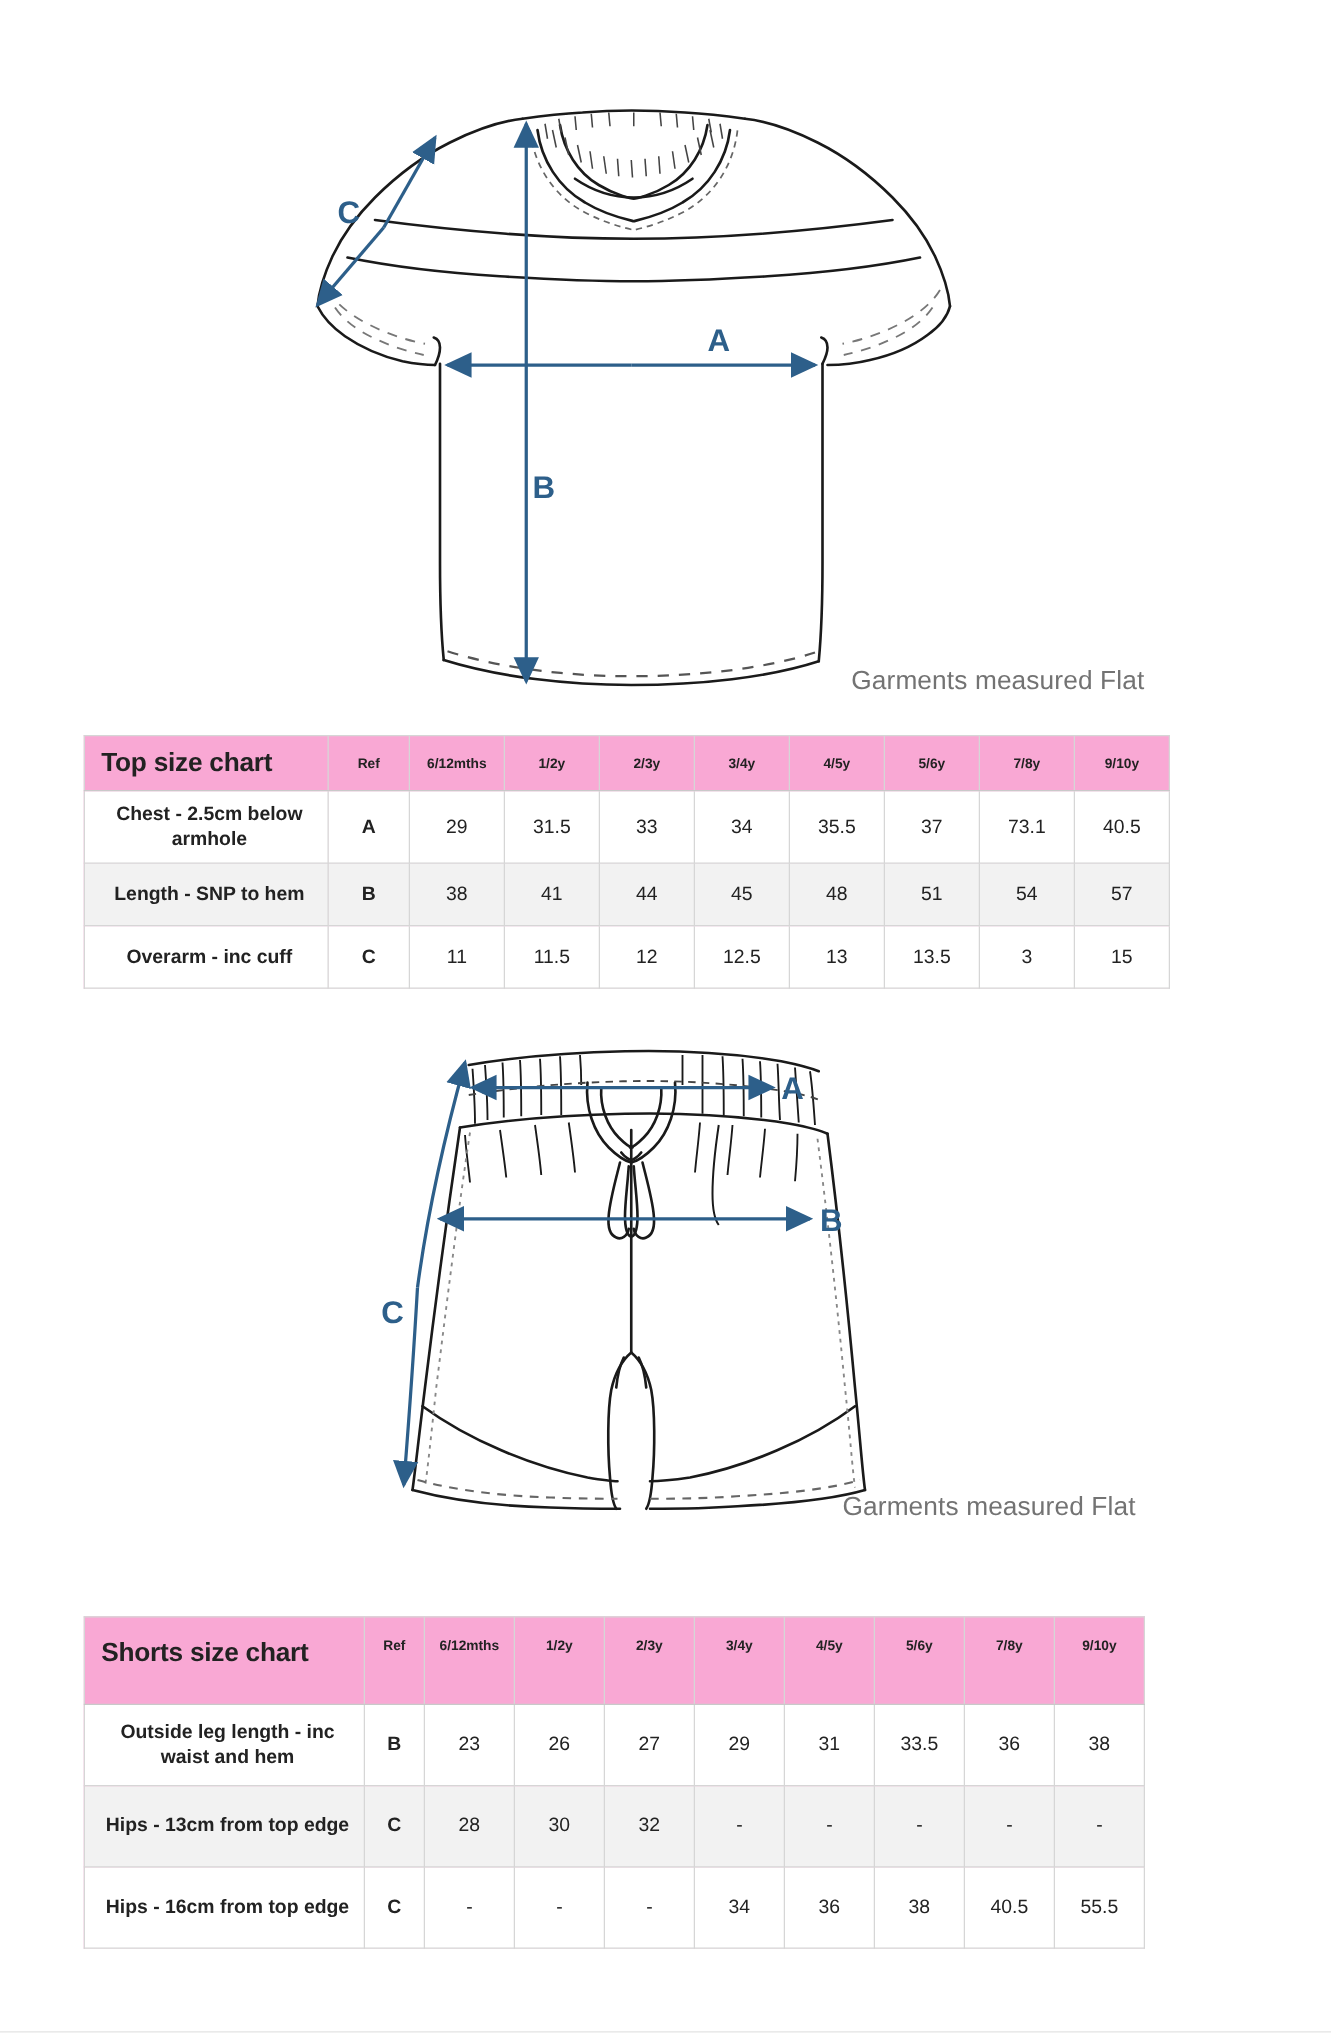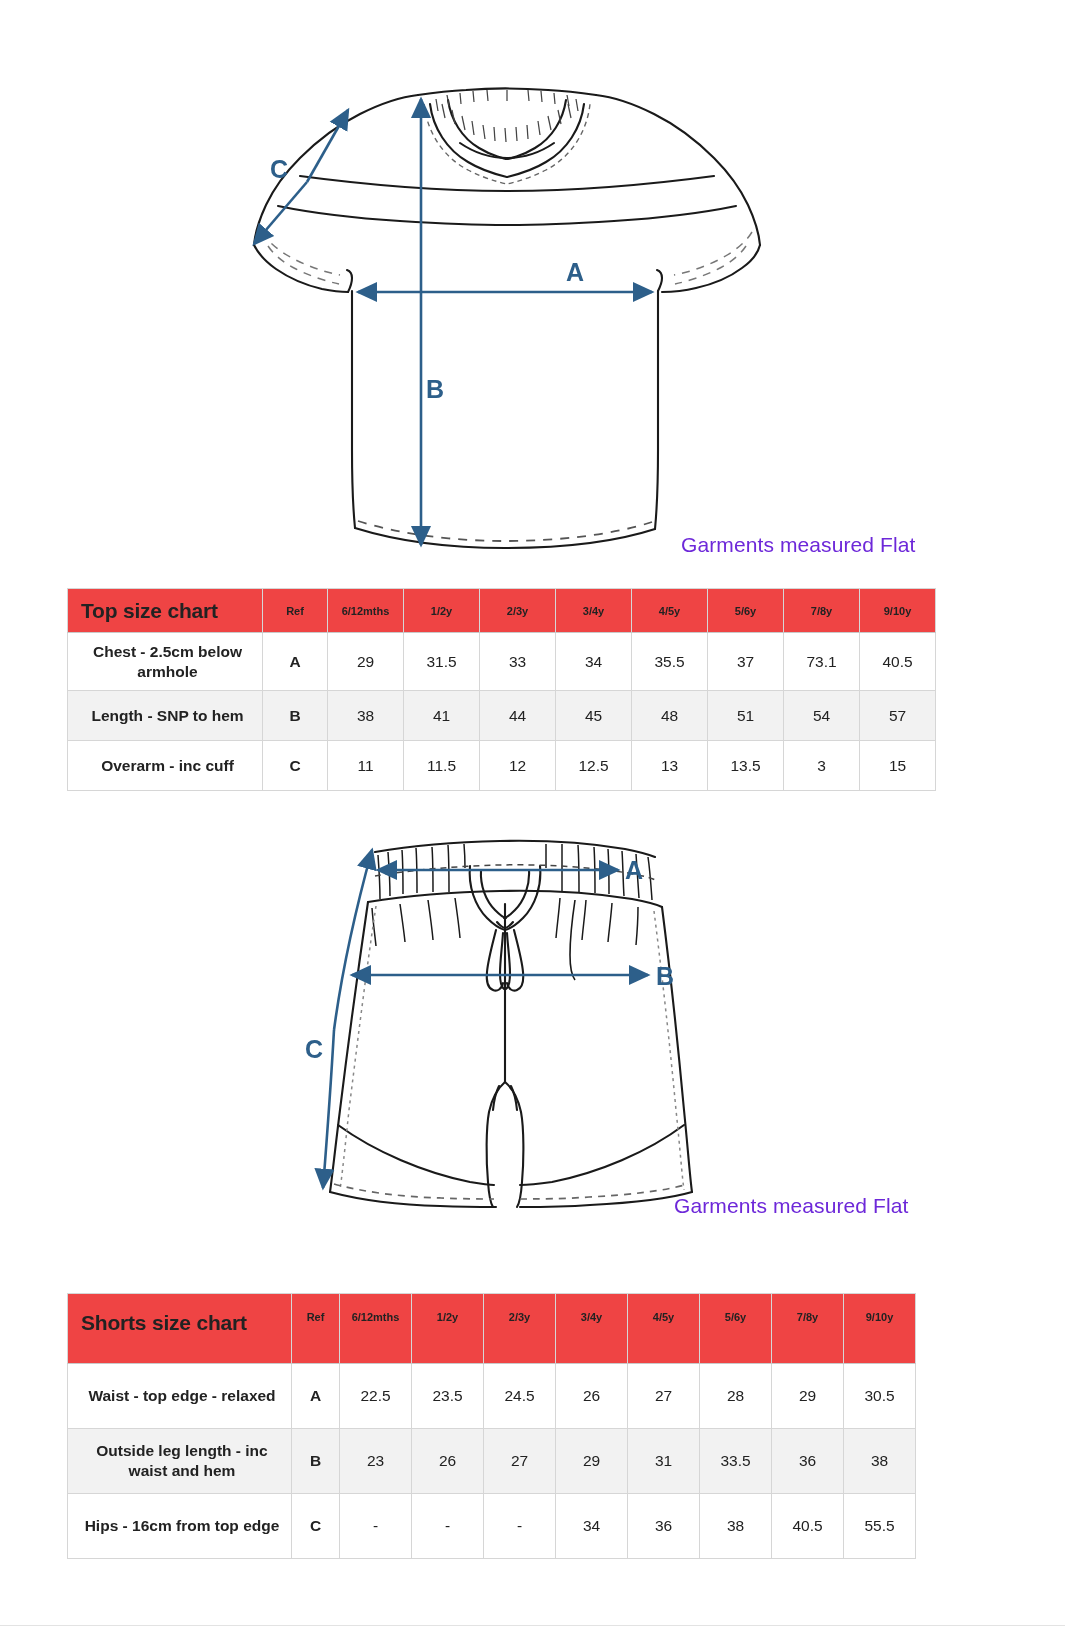--- a/index.html
+++ b/index.html
@@ -20,35 +20,35 @@
   .figure-block { position: relative; width: 1065px; }
   #top-figure   { height: 565px; }
   #shorts-figure{ height: 390px; }
 
   .fig-svg { display:block; }
 
   .measured-flat {
     position: absolute;
     font-size: 21px;
     letter-spacing: .1px;
-    color: #6d28d9;
+    color: #737373;
     white-space: nowrap;
   }
   #top-measured-flat    { left: 681px; top: 533px; }
   #shorts-measured-flat { left: 674px; top: 1194px; }
 
   
   .chart-wrap { position:absolute; left:67px; }
   #top-chart-wrap    { top: 588px;  width: 867px; }
   #shorts-chart-wrap { top: 1293px; width: 847px; }
 
   table.size-chart {
     border-collapse: collapse;
     width: 100%;
-    background: #ef4444;
+    background: #f9a8d4;
     table-layout: fixed;
   }
   table.size-chart th,
   table.size-chart td {
     border: 1px solid #d6d6d6;
     text-align: center;
     vertical-align: middle;
     font-size: 15.5px;
     color: #222;
     padding: 6px 4px;
@@ -430,44 +430,44 @@
           <th>2/3y</th>
           <th>3/4y</th>
           <th>4/5y</th>
           <th>5/6y</th>
           <th>7/8y</th>
           <th>9/10y</th>
         </tr>
       </thead>
       <tbody>
         <tr>
-          <td class="rowhead">Waist - top edge - relaxed</td>
-          <td class="ref">A</td>
-          <td>22.5</td>
-          <td>23.5</td>
-          <td>24.5</td>
-          <td>26</td>
-          <td>27</td>
-          <td>28</td>
-          <td>29</td>
-          <td>30.5</td>
-        </tr>
-        <tr>
           <td class="rowhead">Outside leg length - inc waist and hem</td>
           <td class="ref">B</td>
           <td>23</td>
           <td>26</td>
           <td>27</td>
           <td>29</td>
           <td>31</td>
           <td>33.5</td>
           <td>36</td>
           <td>38</td>
         </tr>
         <tr>
+          <td class="rowhead">Hips - 13cm from top edge</td>
+          <td class="ref">C</td>
+          <td>28</td>
+          <td>30</td>
+          <td>32</td>
+          <td>-</td>
+          <td>-</td>
+          <td>-</td>
+          <td>-</td>
+          <td>-</td>
+        </tr>
+        <tr>
           <td class="rowhead">Hips - 16cm from top edge</td>
           <td class="ref">C</td>
           <td>-</td>
           <td>-</td>
           <td>-</td>
           <td>34</td>
           <td>36</td>
           <td>38</td>
           <td>40.5</td>
           <td>55.5</td>

